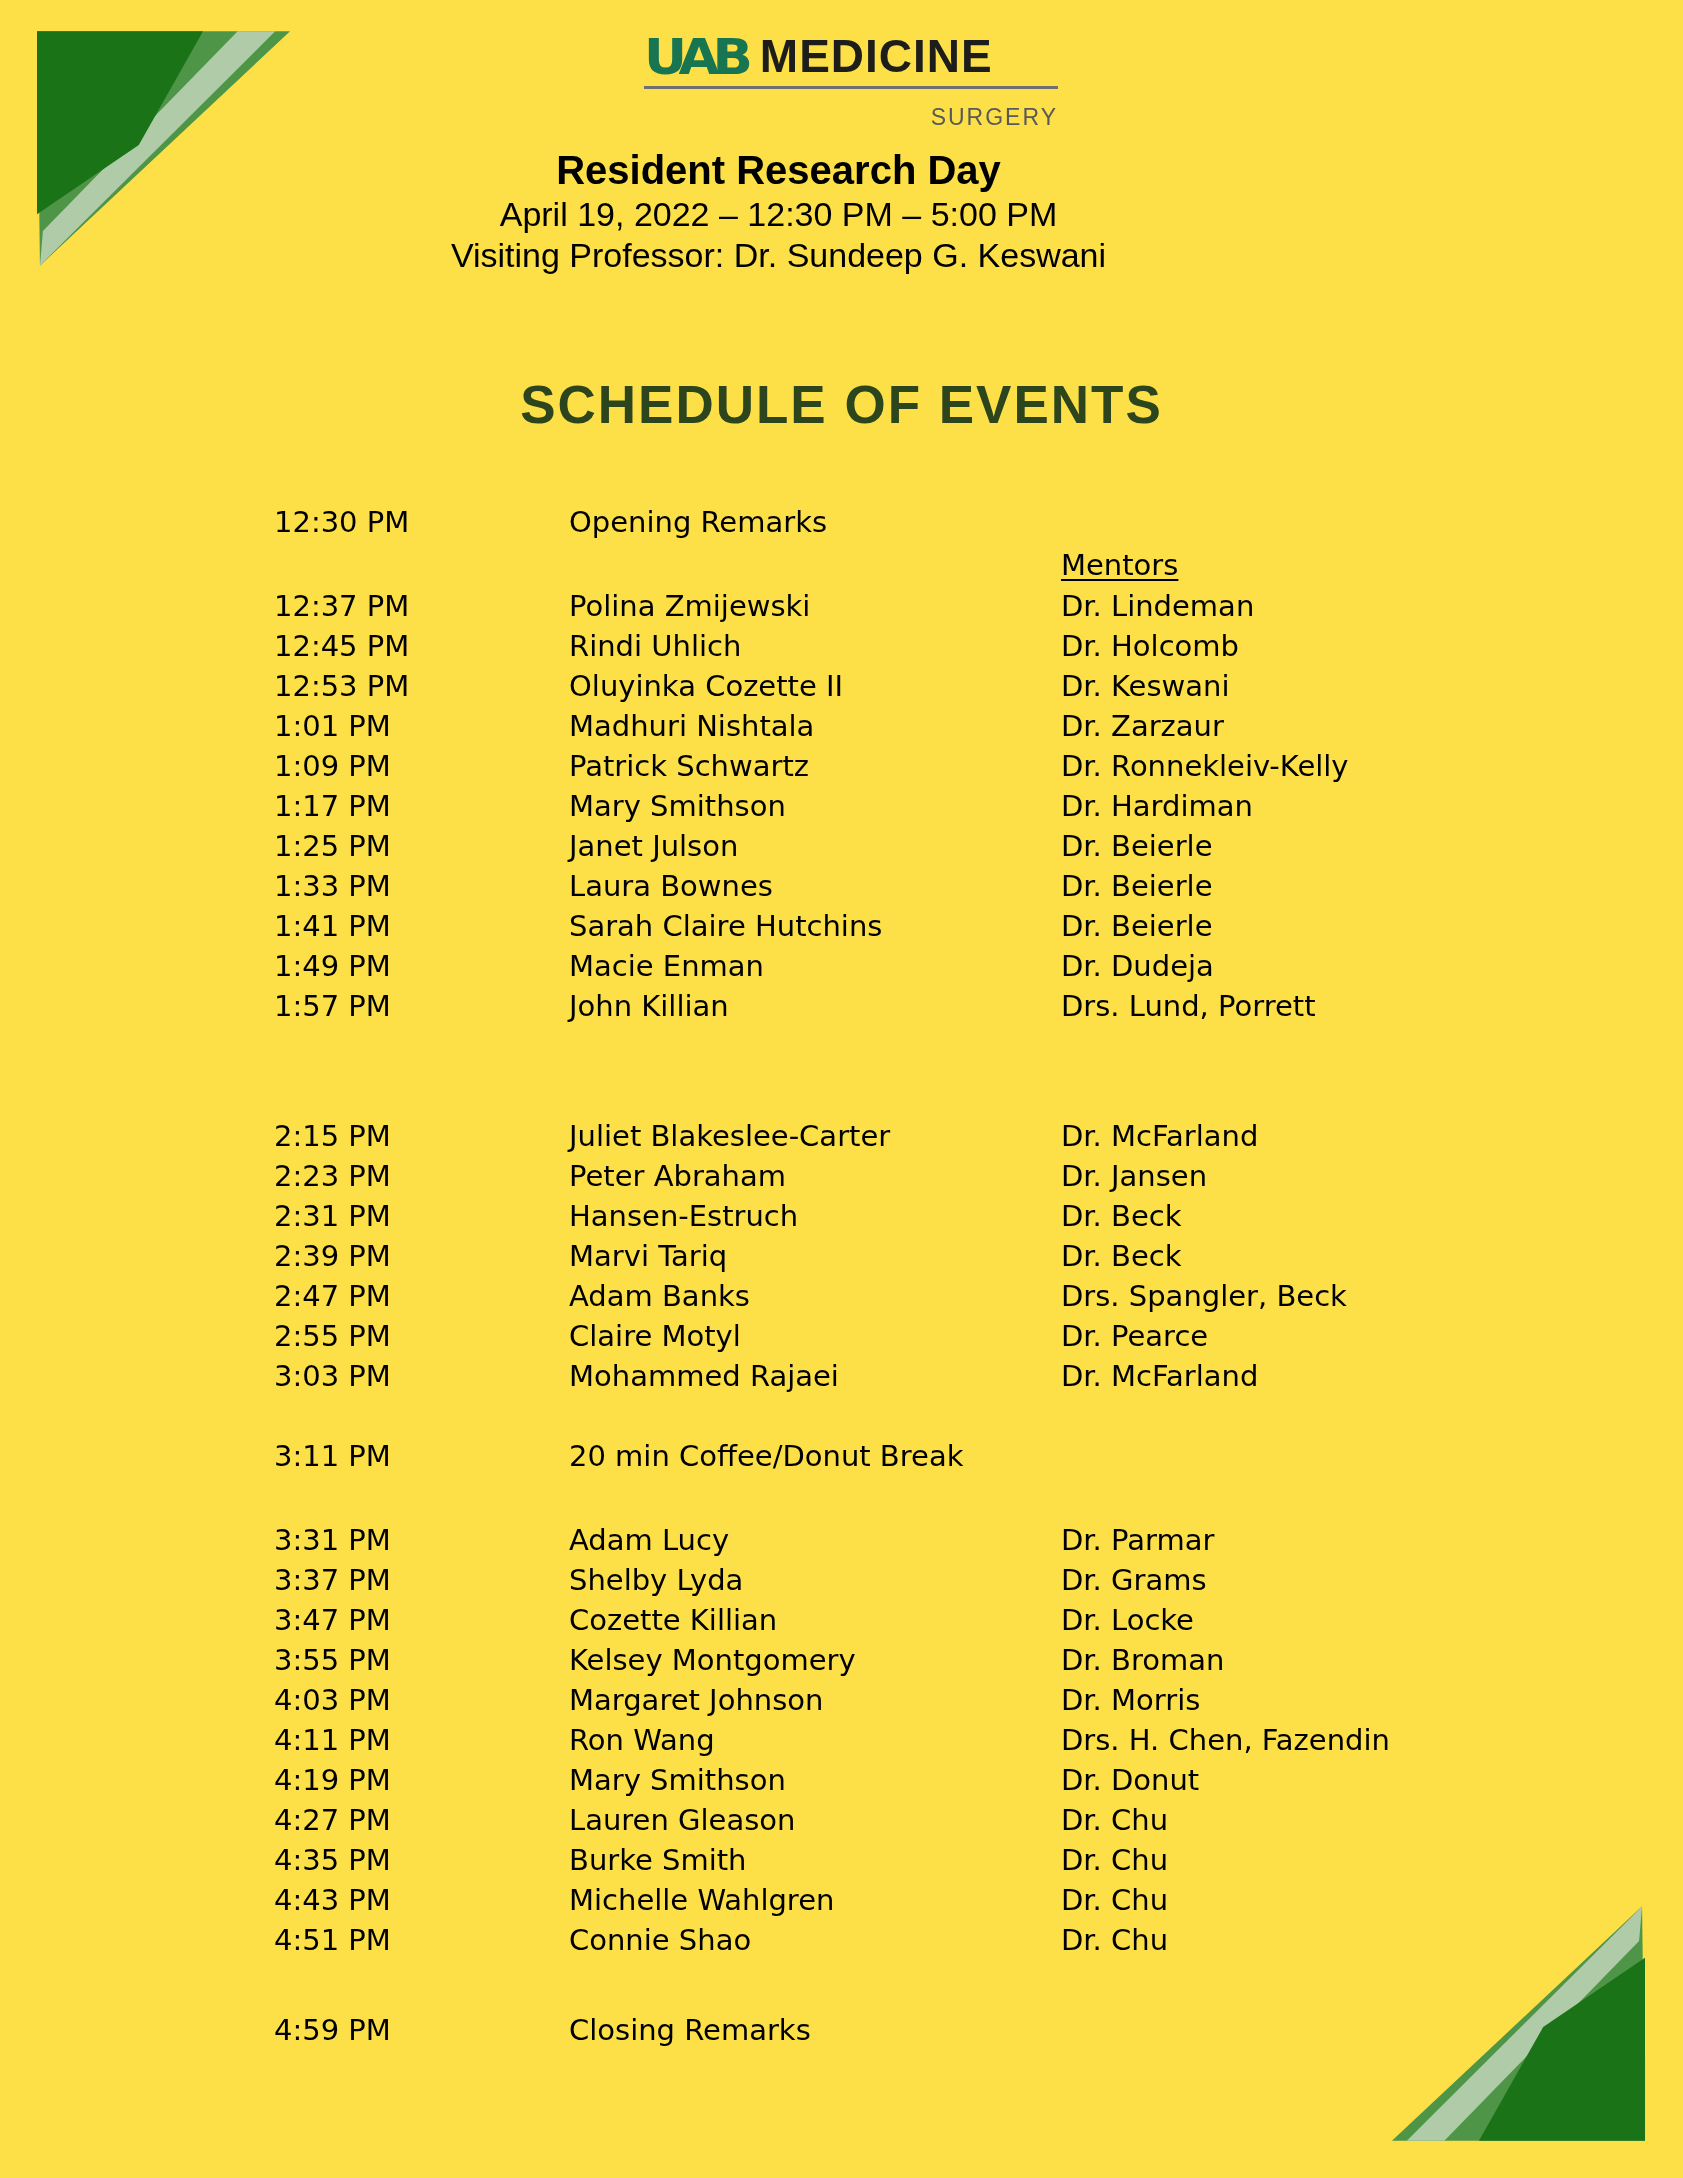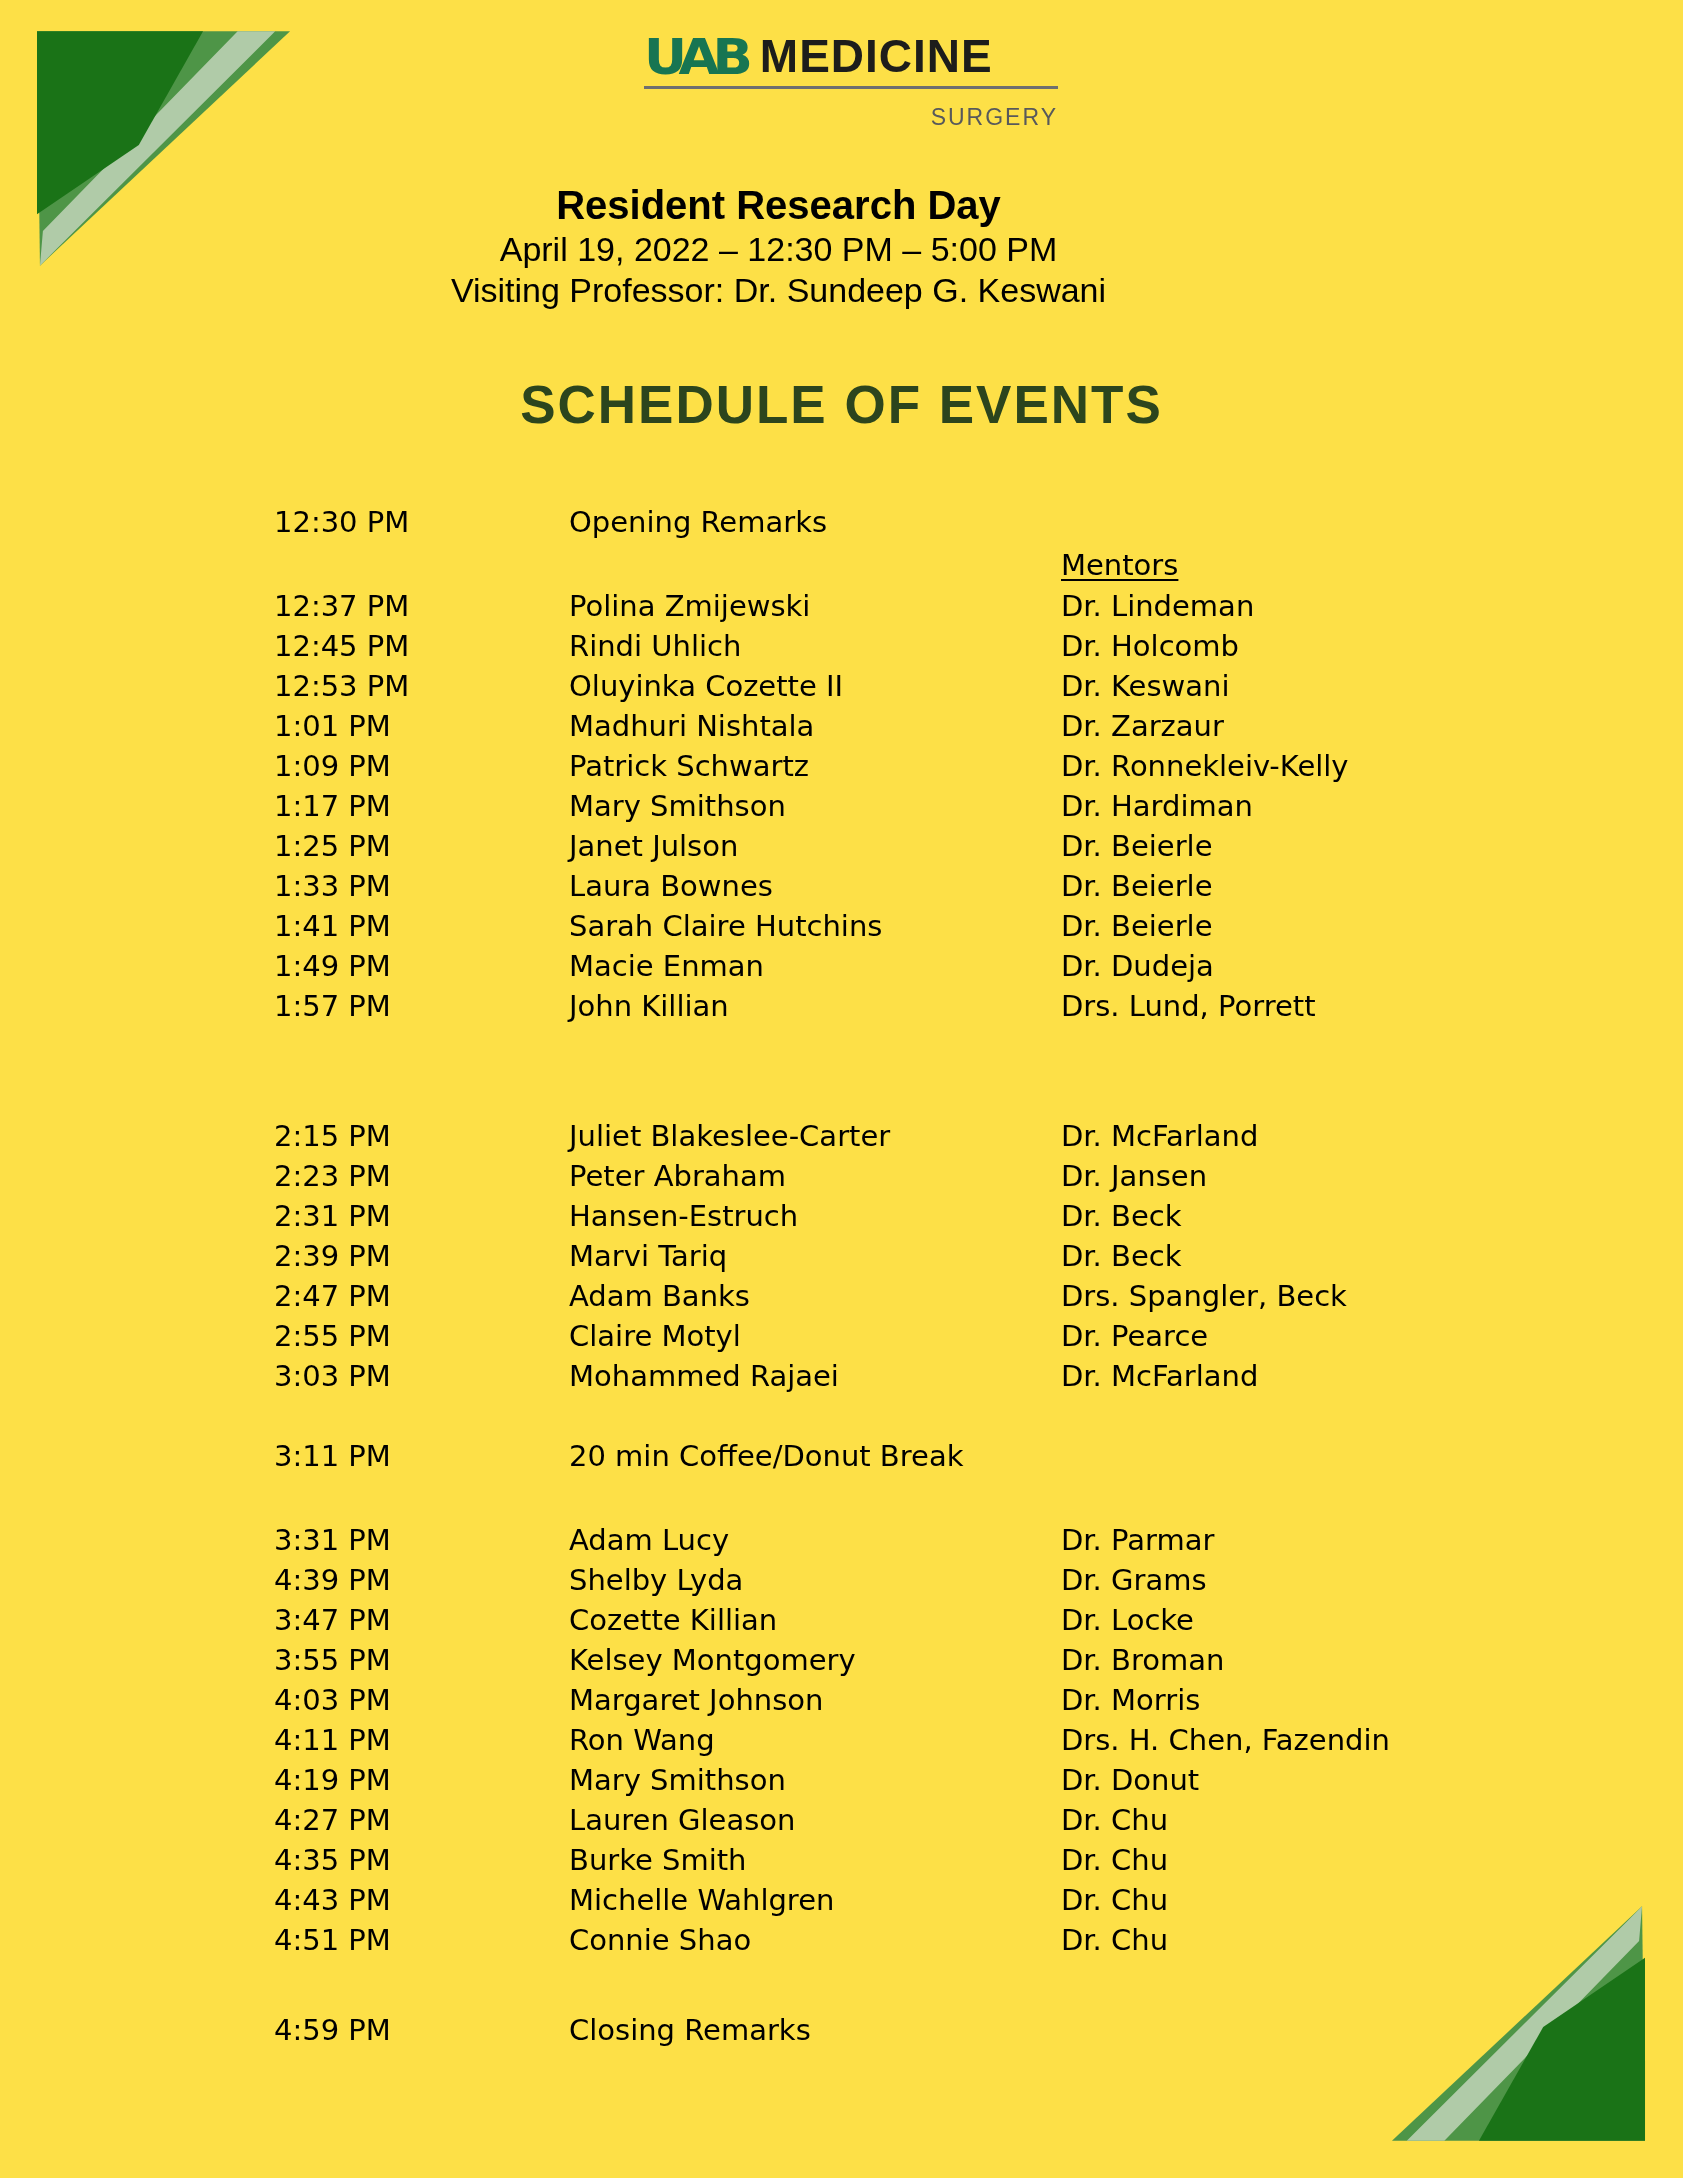--- a/index.html
+++ b/index.html
@@ -18,21 +18,21 @@
             letter-spacing:-7px;line-height:57px;color:var(--uab-green);
             transform:scaleY(.95);padding-right:14px;}
   .medicine{font-family:"Liberation Sans",sans-serif;font-weight:700;font-size:46px;
             letter-spacing:1px;color:#1d1d1b;line-height:57px;}
   .logo-rule{height:3px;background:#6f6f6f;margin-top:1px;}
   .division{font-family:"Liberation Sans",sans-serif;font-size:23px;letter-spacing:2px;
             color:#58595b;text-align:right;margin-top:15px;}
 
   
   .header-block{position:absolute;top:147px;left:0;width:1557px;text-align:center;
-                font-family:"Liberation Sans",sans-serif;margin-top:35px;}
+                font-family:"Liberation Sans",sans-serif;}
   .title{font-size:40px;font-weight:700;line-height:47px;}
   .subtitle{font-size:34px;font-weight:400;line-height:41px;}
 
   .schedule-heading{position:absolute;top:374px;left:0;width:1683px;text-align:center;
                     font-family:"Liberation Sans",sans-serif;font-weight:700;font-size:53px;
                     letter-spacing:2px;color:var(--heading-green);}
 
   
   .sched{position:absolute;top:502px;left:0;width:1683px;font-size:29px;}
   .s-row{position:relative;height:40px;line-height:40px;}
@@ -194,21 +194,21 @@
     </div>
     <div class="sp44"></div>
 
     <div>
         <div class="s-row">
           <span class="c-time">3:31 PM</span>
           <span class="c-name">Adam Lucy</span>
           <span class="c-mentor">Dr. Parmar</span>
         </div>
         <div class="s-row">
-          <span class="c-time">4:39 PM</span>
+          <span class="c-time">3:37 PM</span>
           <span class="c-name">Shelby Lyda</span>
           <span class="c-mentor">Dr. Grams</span>
         </div>
         <div class="s-row">
           <span class="c-time">3:47 PM</span>
           <span class="c-name">Cozette Killian</span>
           <span class="c-mentor">Dr. Locke</span>
         </div>
         <div class="s-row">
           <span class="c-time">3:55 PM</span>

